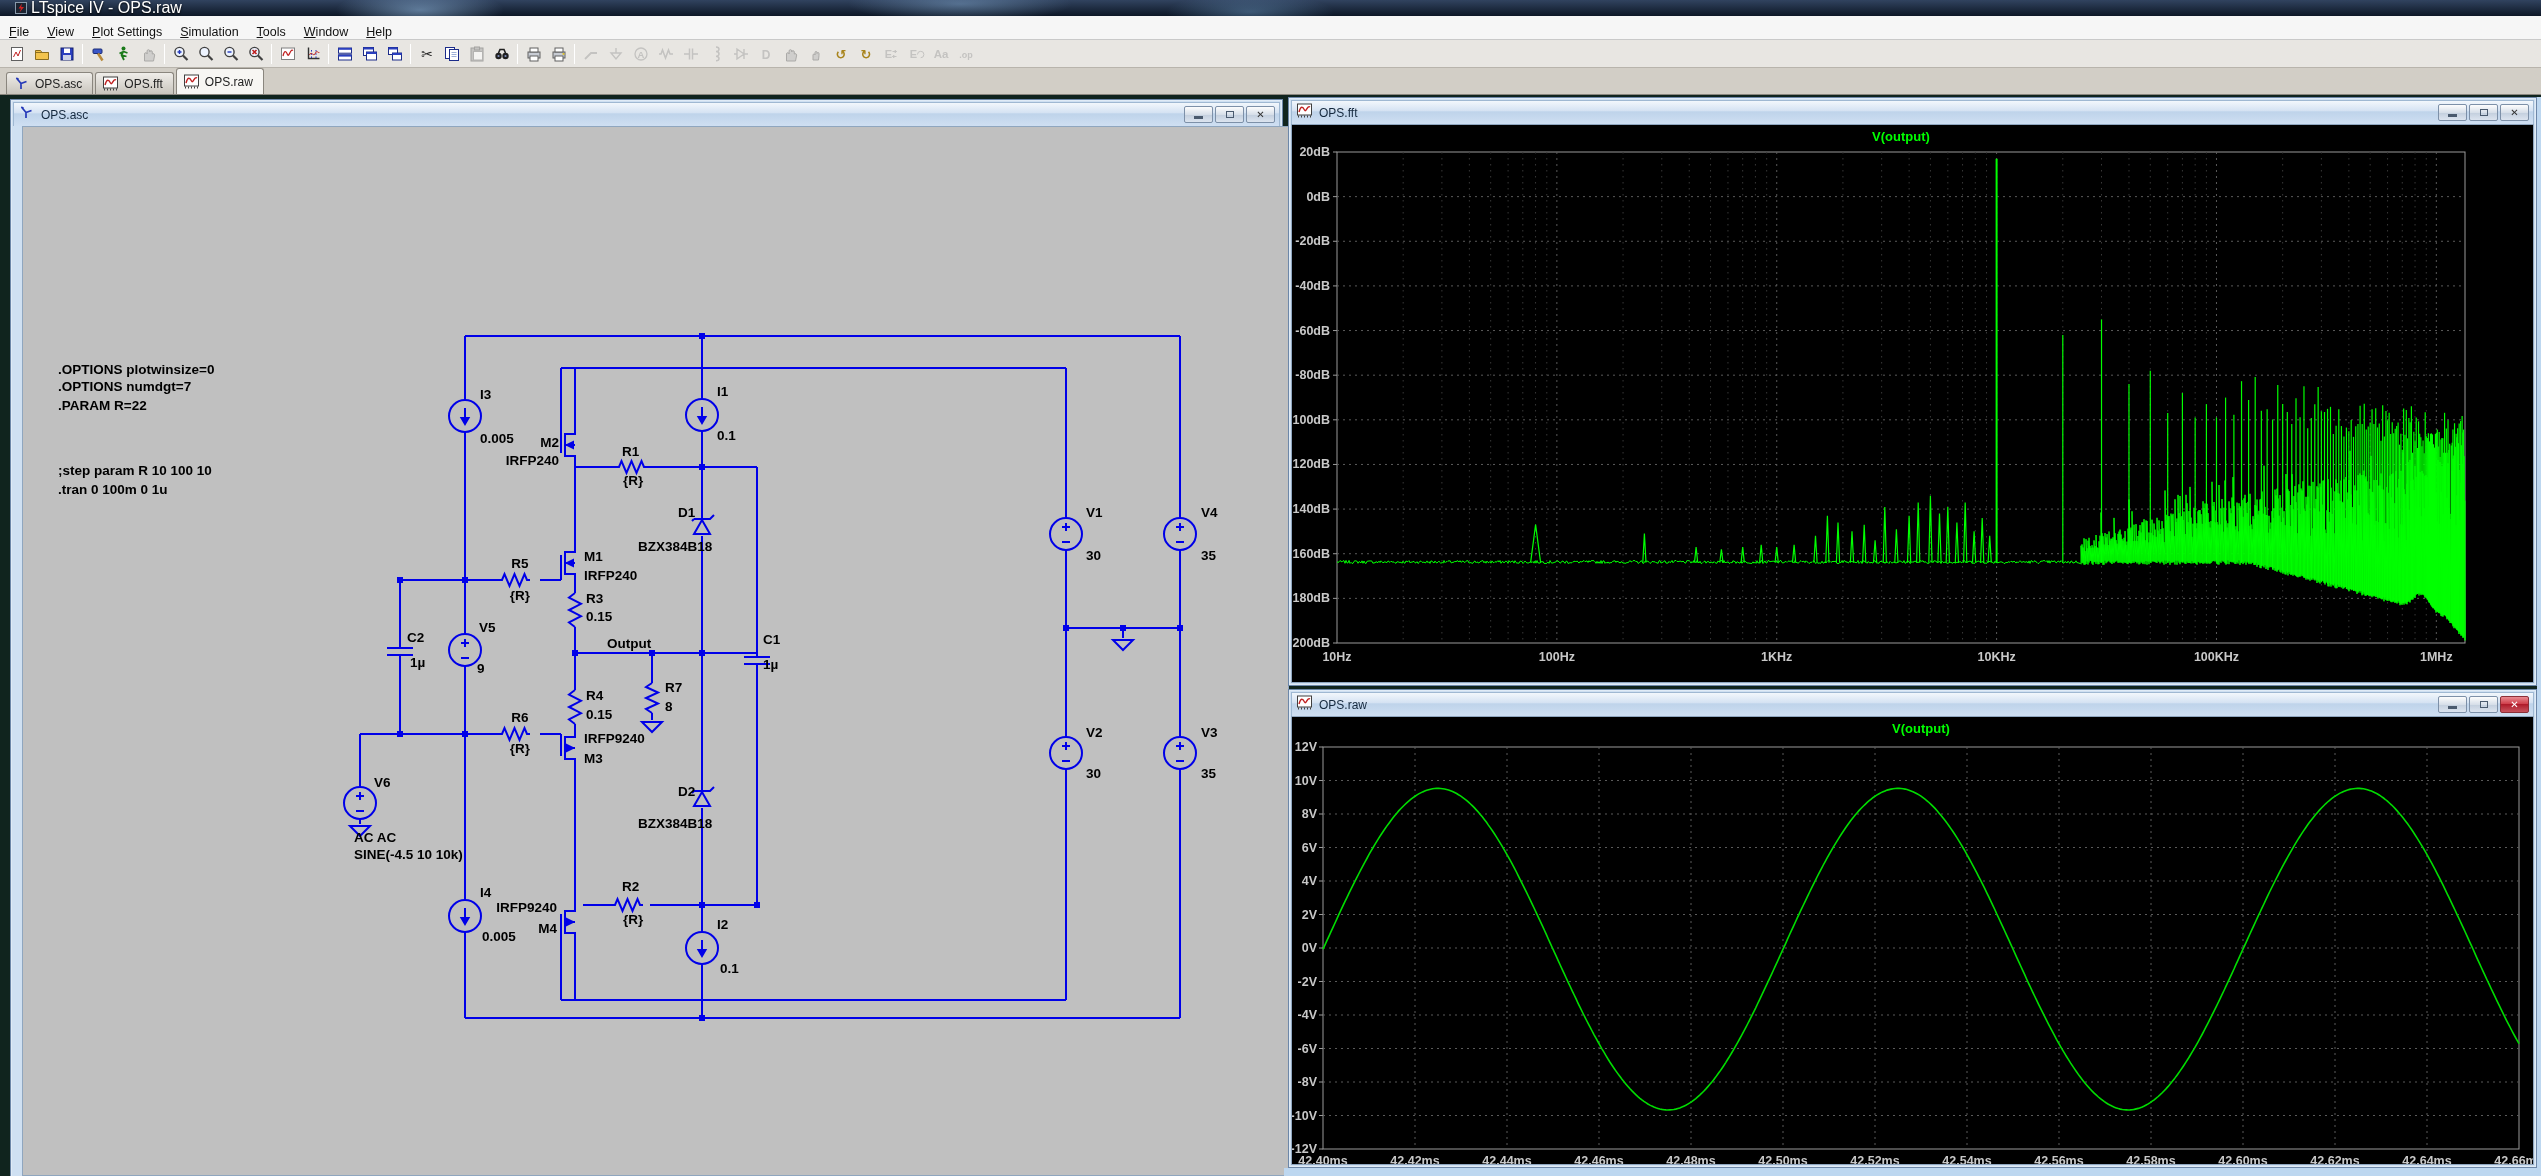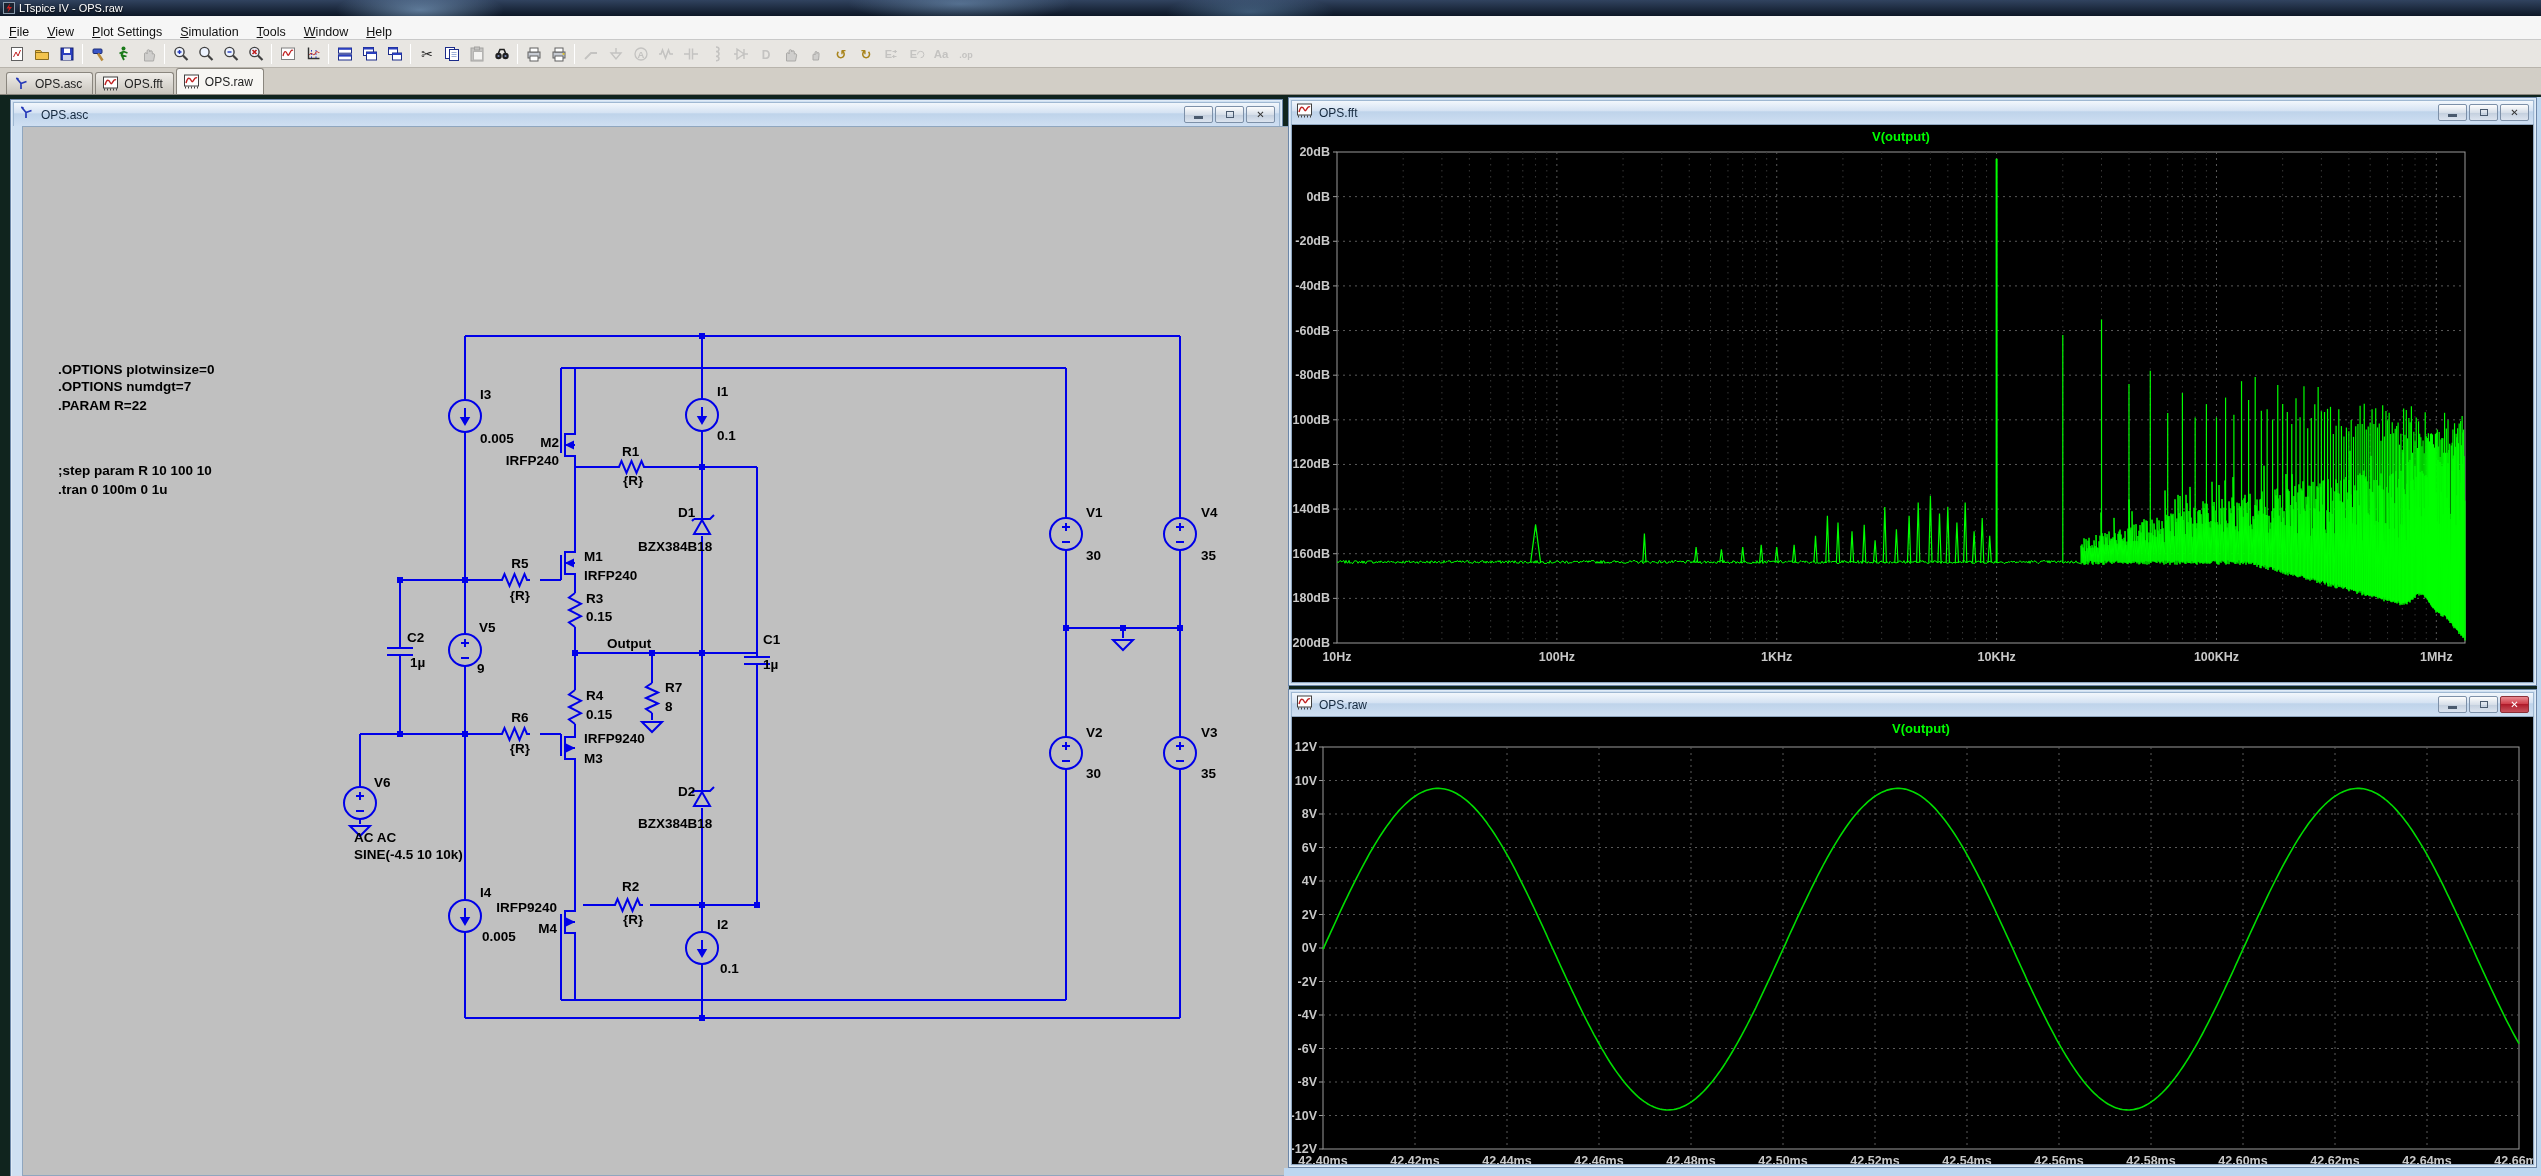--- a/index.html
+++ b/index.html
@@ -7,21 +7,21 @@
     font-family:"Liberation Sans","DejaVu Sans",sans-serif; }
   #app { position:relative; width:2541px; height:1176px; background:#10241e; }
 
   
   #titlebar { position:absolute; left:0; top:0; width:100%; height:16px;
     background:
       radial-gradient(ellipse 120px 30px at 420px 10px, rgba(150,190,230,.55), transparent 70%),
       radial-gradient(ellipse 160px 26px at 960px 4px, rgba(140,180,220,.45), transparent 70%),
       radial-gradient(ellipse 120px 26px at 1250px 12px, rgba(120,170,215,.4), transparent 70%),
       linear-gradient(#31435f,#0d1726);
-    color:#fff; font-size:11px; display:flex; align-items:center; padding-left:3px; }
+    color:#fff; font-size:16px; display:flex; align-items:center; padding-left:15px; }
   #titlebar .apptext { padding-left:4px; text-shadow:0 1px 2px #000; }
   #menubar { position:absolute; left:0; top:16px; width:100%; height:24px; background:#f6f6f6;
     border-bottom:1px solid #c9c9c9; display:flex; align-items:center; font-size:12.5px; color:#111; }
   .menu-item { padding:4px 9px; cursor:default;margin-top:8px; }
   .menu-item u { text-decoration:underline; }
   #toolbar { position:absolute; left:0; top:40px; width:100%; height:28px; background:#e8e6e2;
     border-bottom:1px solid #b8b4ac; display:flex; align-items:center; padding-left:4px; }
   .tbtn { width:25px; height:24px; display:flex; align-items:center; justify-content:center; border:1px solid transparent; }
   .tbtn.dim { filter:grayscale(1) opacity(.5); }
   .tbsep { width:1px; height:20px; background:#a8a49c; border-right:1px solid #fff; margin:0 3px; }

